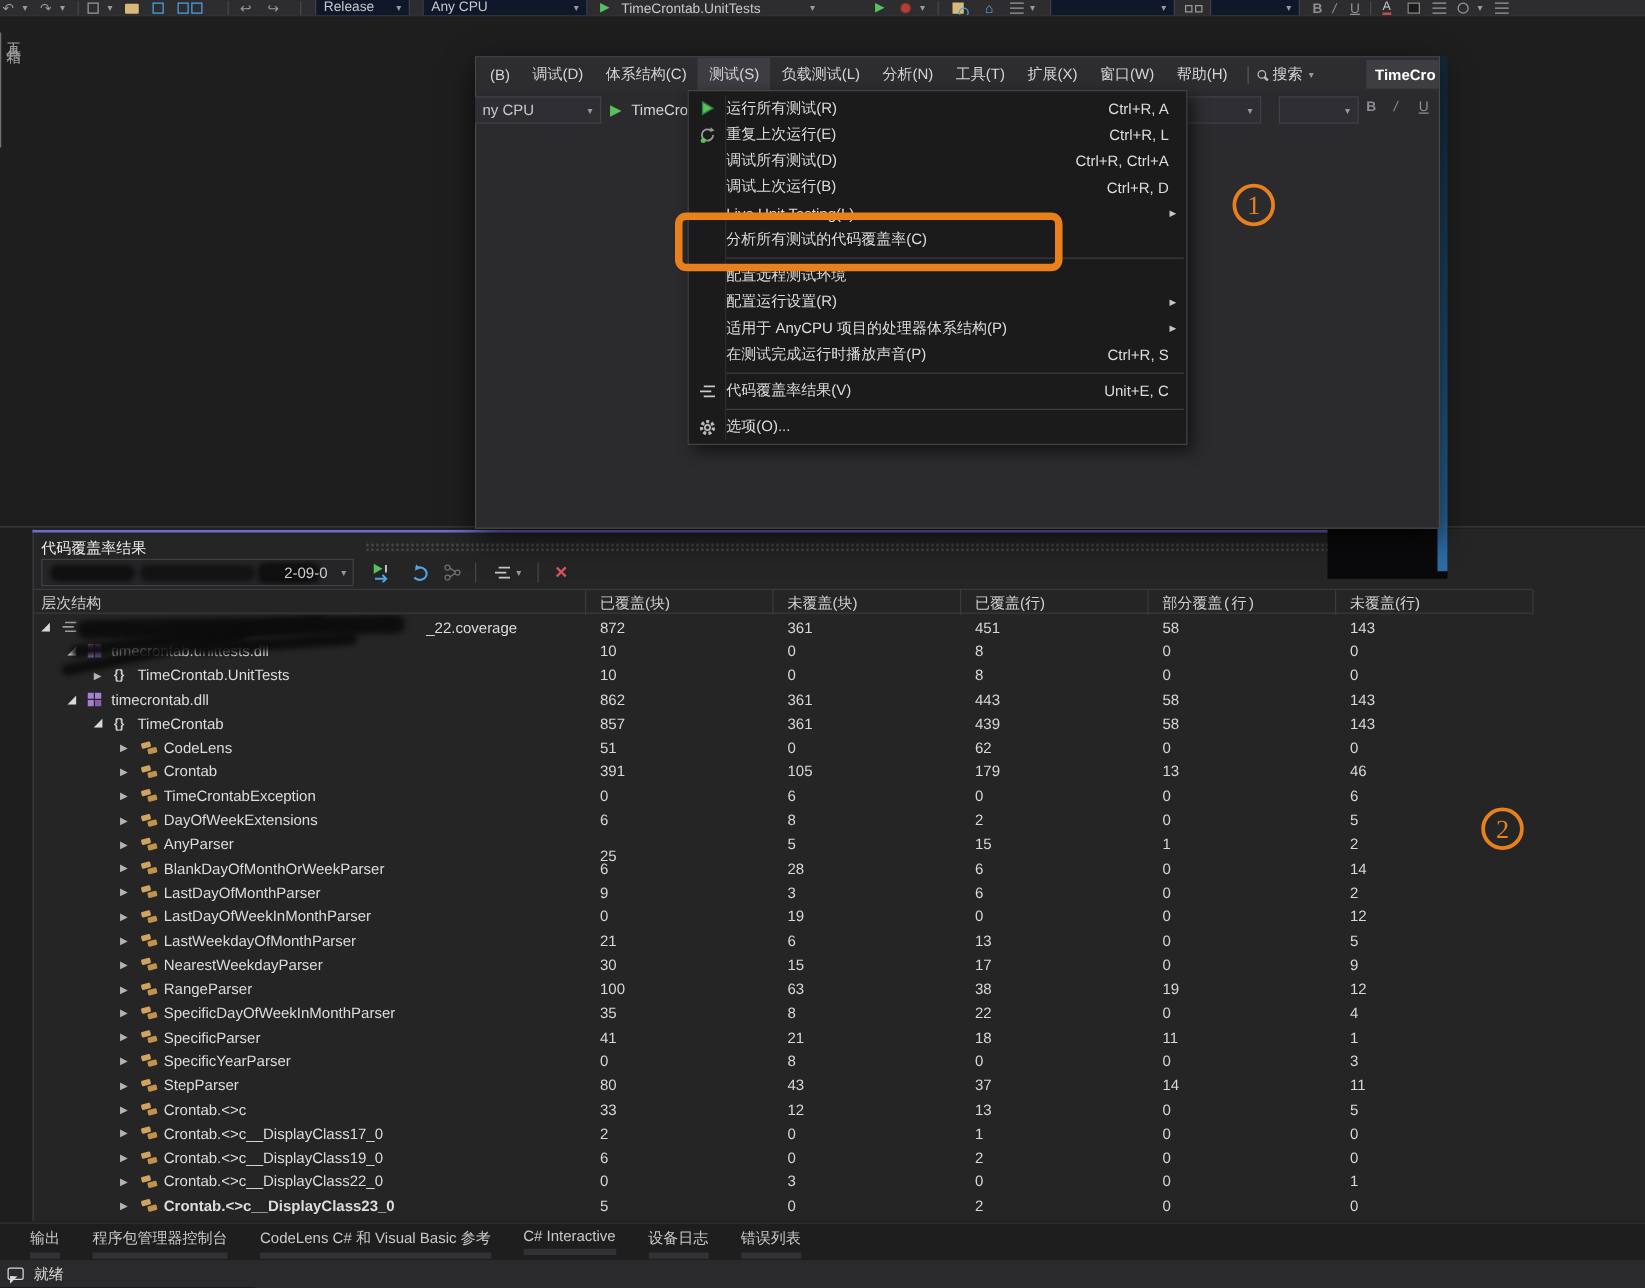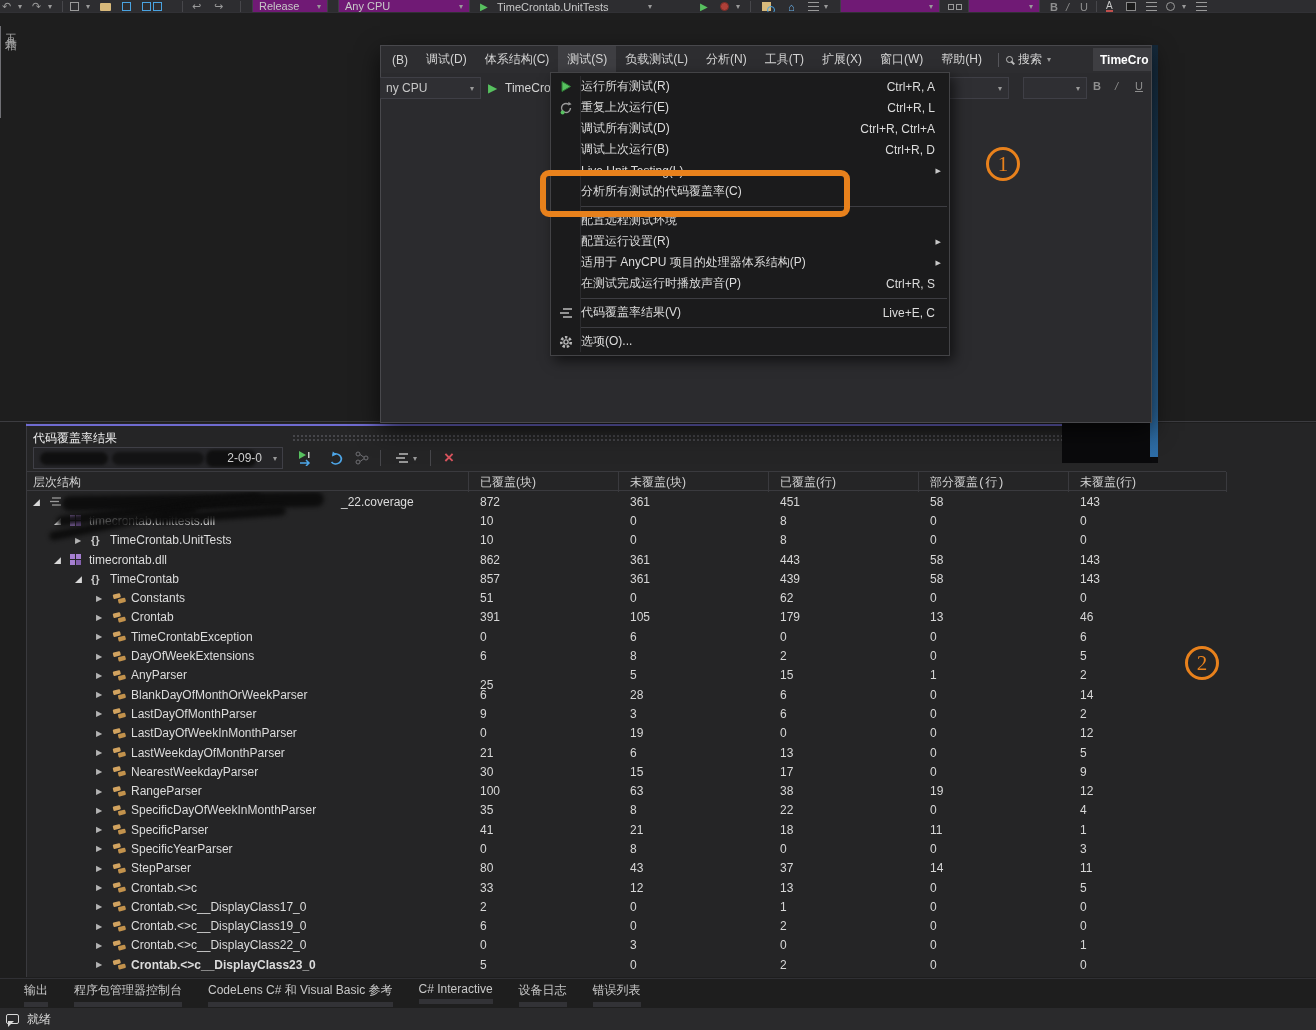--- a/index.html
+++ b/index.html
@@ -3,21 +3,21 @@
 <meta charset="utf-8">
 <style>
   html,body{margin:0;padding:0;background:#161616;}
   *{box-sizing:border-box;font-family:"Liberation Sans","DejaVu Sans",sans-serif;}
   .stage{position:relative;width:1316px;height:1030px;background:#1e1e1e;overflow:hidden;font-size:12px;color:#c8c8c8;}
   .abs{position:absolute;}
   
   .topstrip{left:0;top:0;width:1316px;height:13px;background:#2d2d30;border-bottom:1px solid #313135;overflow:hidden;}
   .ts-item{position:absolute;top:0;height:13px;display:flex;align-items:center;color:#9a9a9a;font-size:11px;white-space:nowrap;}
   .ts-sep{position:absolute;top:1px;width:1px;height:11px;background:#47474b;}
-  .tbox{position:absolute;top:0;height:13px;background:#701a75;border:1px solid #3f3f46;border-top:none;display:flex;align-items:center;padding:0 6px;color:#c8c8c8;font-size:11px;}
+  .tbox{position:absolute;top:0;height:13px;background:#0f172a;border:1px solid #3f3f46;border-top:none;display:flex;align-items:center;padding:0 6px;color:#c8c8c8;font-size:11px;}
   .tbox .caret{margin-left:auto;}
   .caret{color:#9a9a9a;font-size:8px;}
   .cube{width:9px;height:9px;border:1px solid #9a9a9a;}
   .folder{width:11px;height:8px;background:#d8b97a;border-radius:1px;}
   .saveic{width:9px;height:9px;border:1px solid #4aa3e0;background:#2d2d30;}
   .playg{color:#57c15f;font-size:10px;}
   .rec{width:9px;height:9px;border-radius:50%;background:#b04038;border:1px solid #7c2d28;}
   .noteic{width:9px;height:9px;background:#d8b97a;position:relative;}
   .noteic::after{content:'';position:absolute;right:-4px;bottom:-3px;width:6px;height:6px;border:1.5px solid #4aa3e0;border-radius:50%;}
   .homeic{color:#6ab0e8;font-size:11px;}
@@ -350,21 +350,21 @@
         <div class="tr-val" style="left: 1054px;">143</div>
       </div>
       <div class="trow">
         <div class="tr-arrow" style="left: 70px;">▶</div>
         <div class="tr-icon" style="left: 86px;">
           <svg width="15" height="13">
             <rect x="1" y="2" width="7.5" height="4.5" rx="1" fill="#d2a35f" transform="rotate(-14 4 4)"></rect>
             <rect x="6" y="6.5" width="7.5" height="4.5" rx="1" fill="#c2924c" transform="rotate(-14 9 8)"></rect>
           </svg>
         </div>
-        <div class="tr-label" style="left: 105px;">Constants</div>
+        <div class="tr-label" style="left: 105px;">CodeLens</div>
         <div class="tr-val" style="left: 454px;">51</div>
         <div class="tr-val" style="left: 604px;">0</div>
         <div class="tr-val" style="left: 754px;">62</div>
         <div class="tr-val" style="left: 904px;">0</div>
         <div class="tr-val" style="left: 1054px;">0</div>
       </div>
       <div class="trow">
         <div class="tr-arrow" style="left: 70px;">▶</div>
         <div class="tr-icon" style="left: 86px;">
           <svg width="15" height="13">
@@ -790,21 +790,21 @@
         <div class="micon" style="position: static;">
           <svg width="14" height="12">
             <g stroke="#c8c8c8" stroke-width="1.4">
               <line x1="4" y1="2" x2="13" y2="2"></line>
               <line x1="1" y1="6" x2="10" y2="6"></line>
               <line x1="4" y1="10" x2="13" y2="10"></line>
             </g>
           </svg>
         </div>
         <span class="mlabel">代码覆盖率结果(V)</span>
-        <span class="mshort">Live+E, C</span>
+        <span class="mshort">Unit+E, C</span>
       </div>
       <div class="menu-sep"></div>
       <div class="menu-item">
         <div class="micon" style="position: static;">
           <svg width="14" height="14">
             <circle cx="7" cy="7" r="4.8" fill="none" stroke="#b8b8b8" stroke-width="2.6" stroke-dasharray="2.4 1.8"></circle>
             <circle cx="7" cy="7" r="2.1" fill="none" stroke="#b8b8b8" stroke-width="1.4"></circle>
           </svg>
         </div>
         <span class="mlabel">选项(O)...</span>

